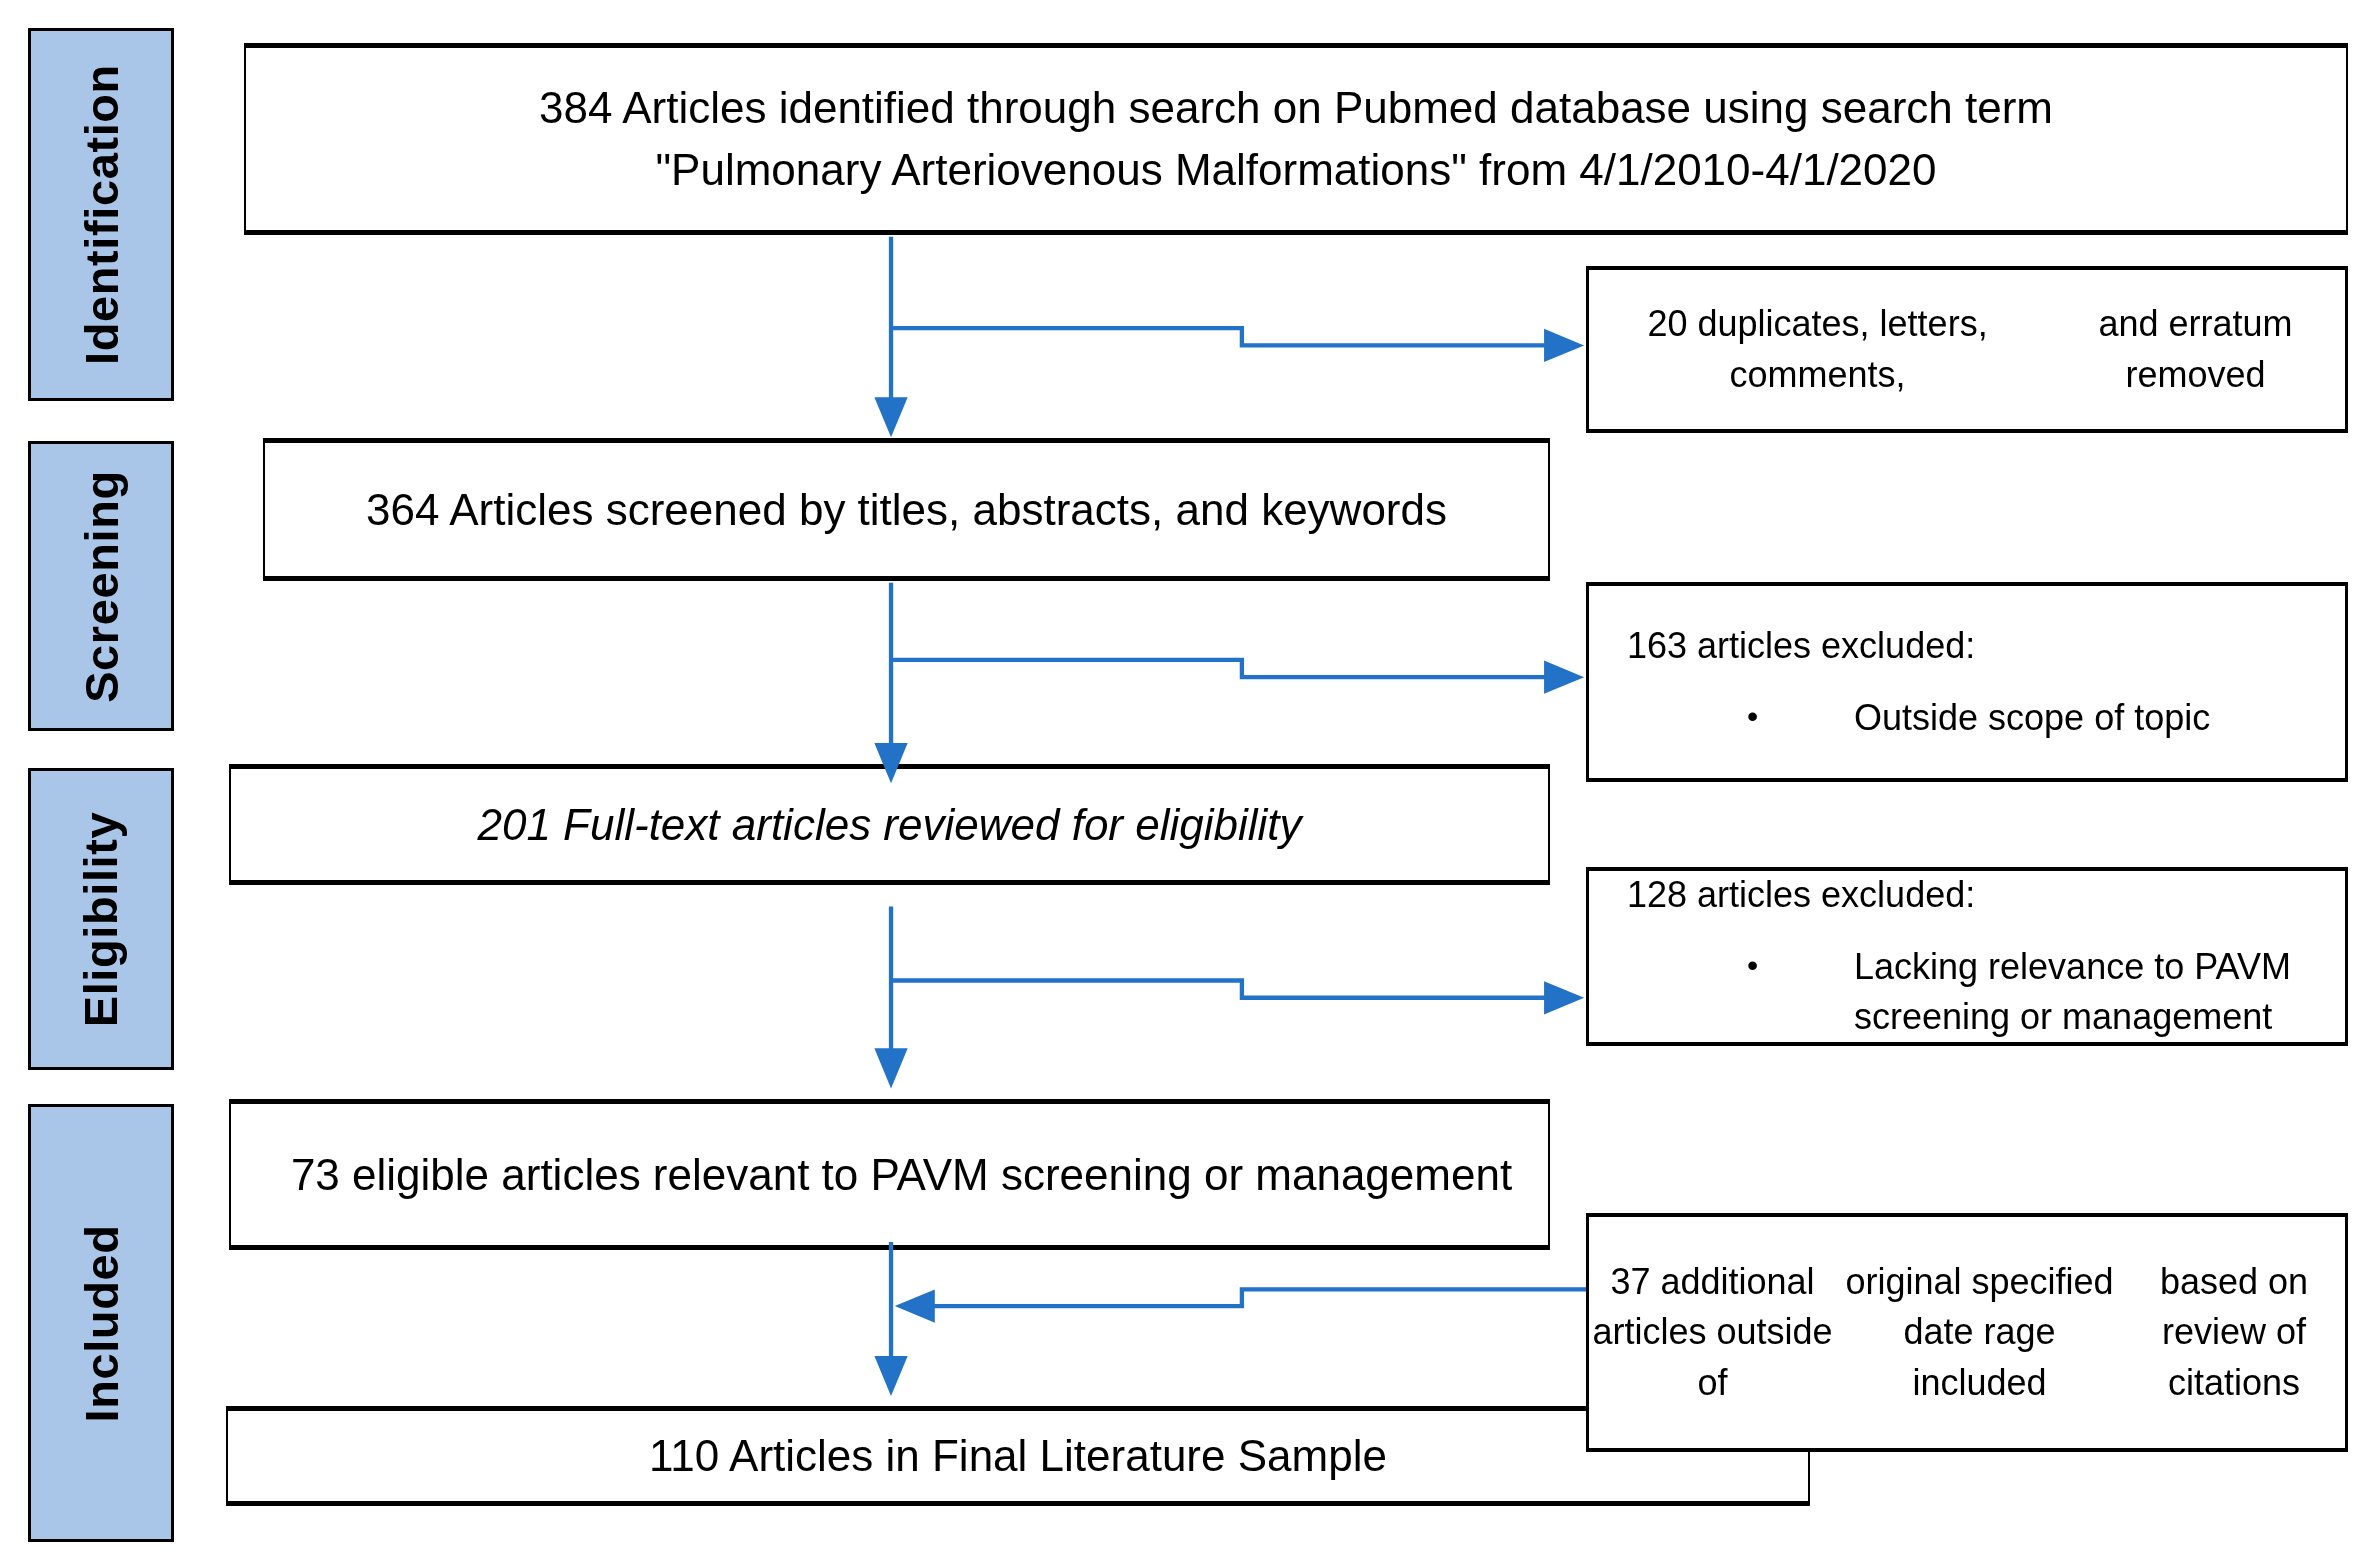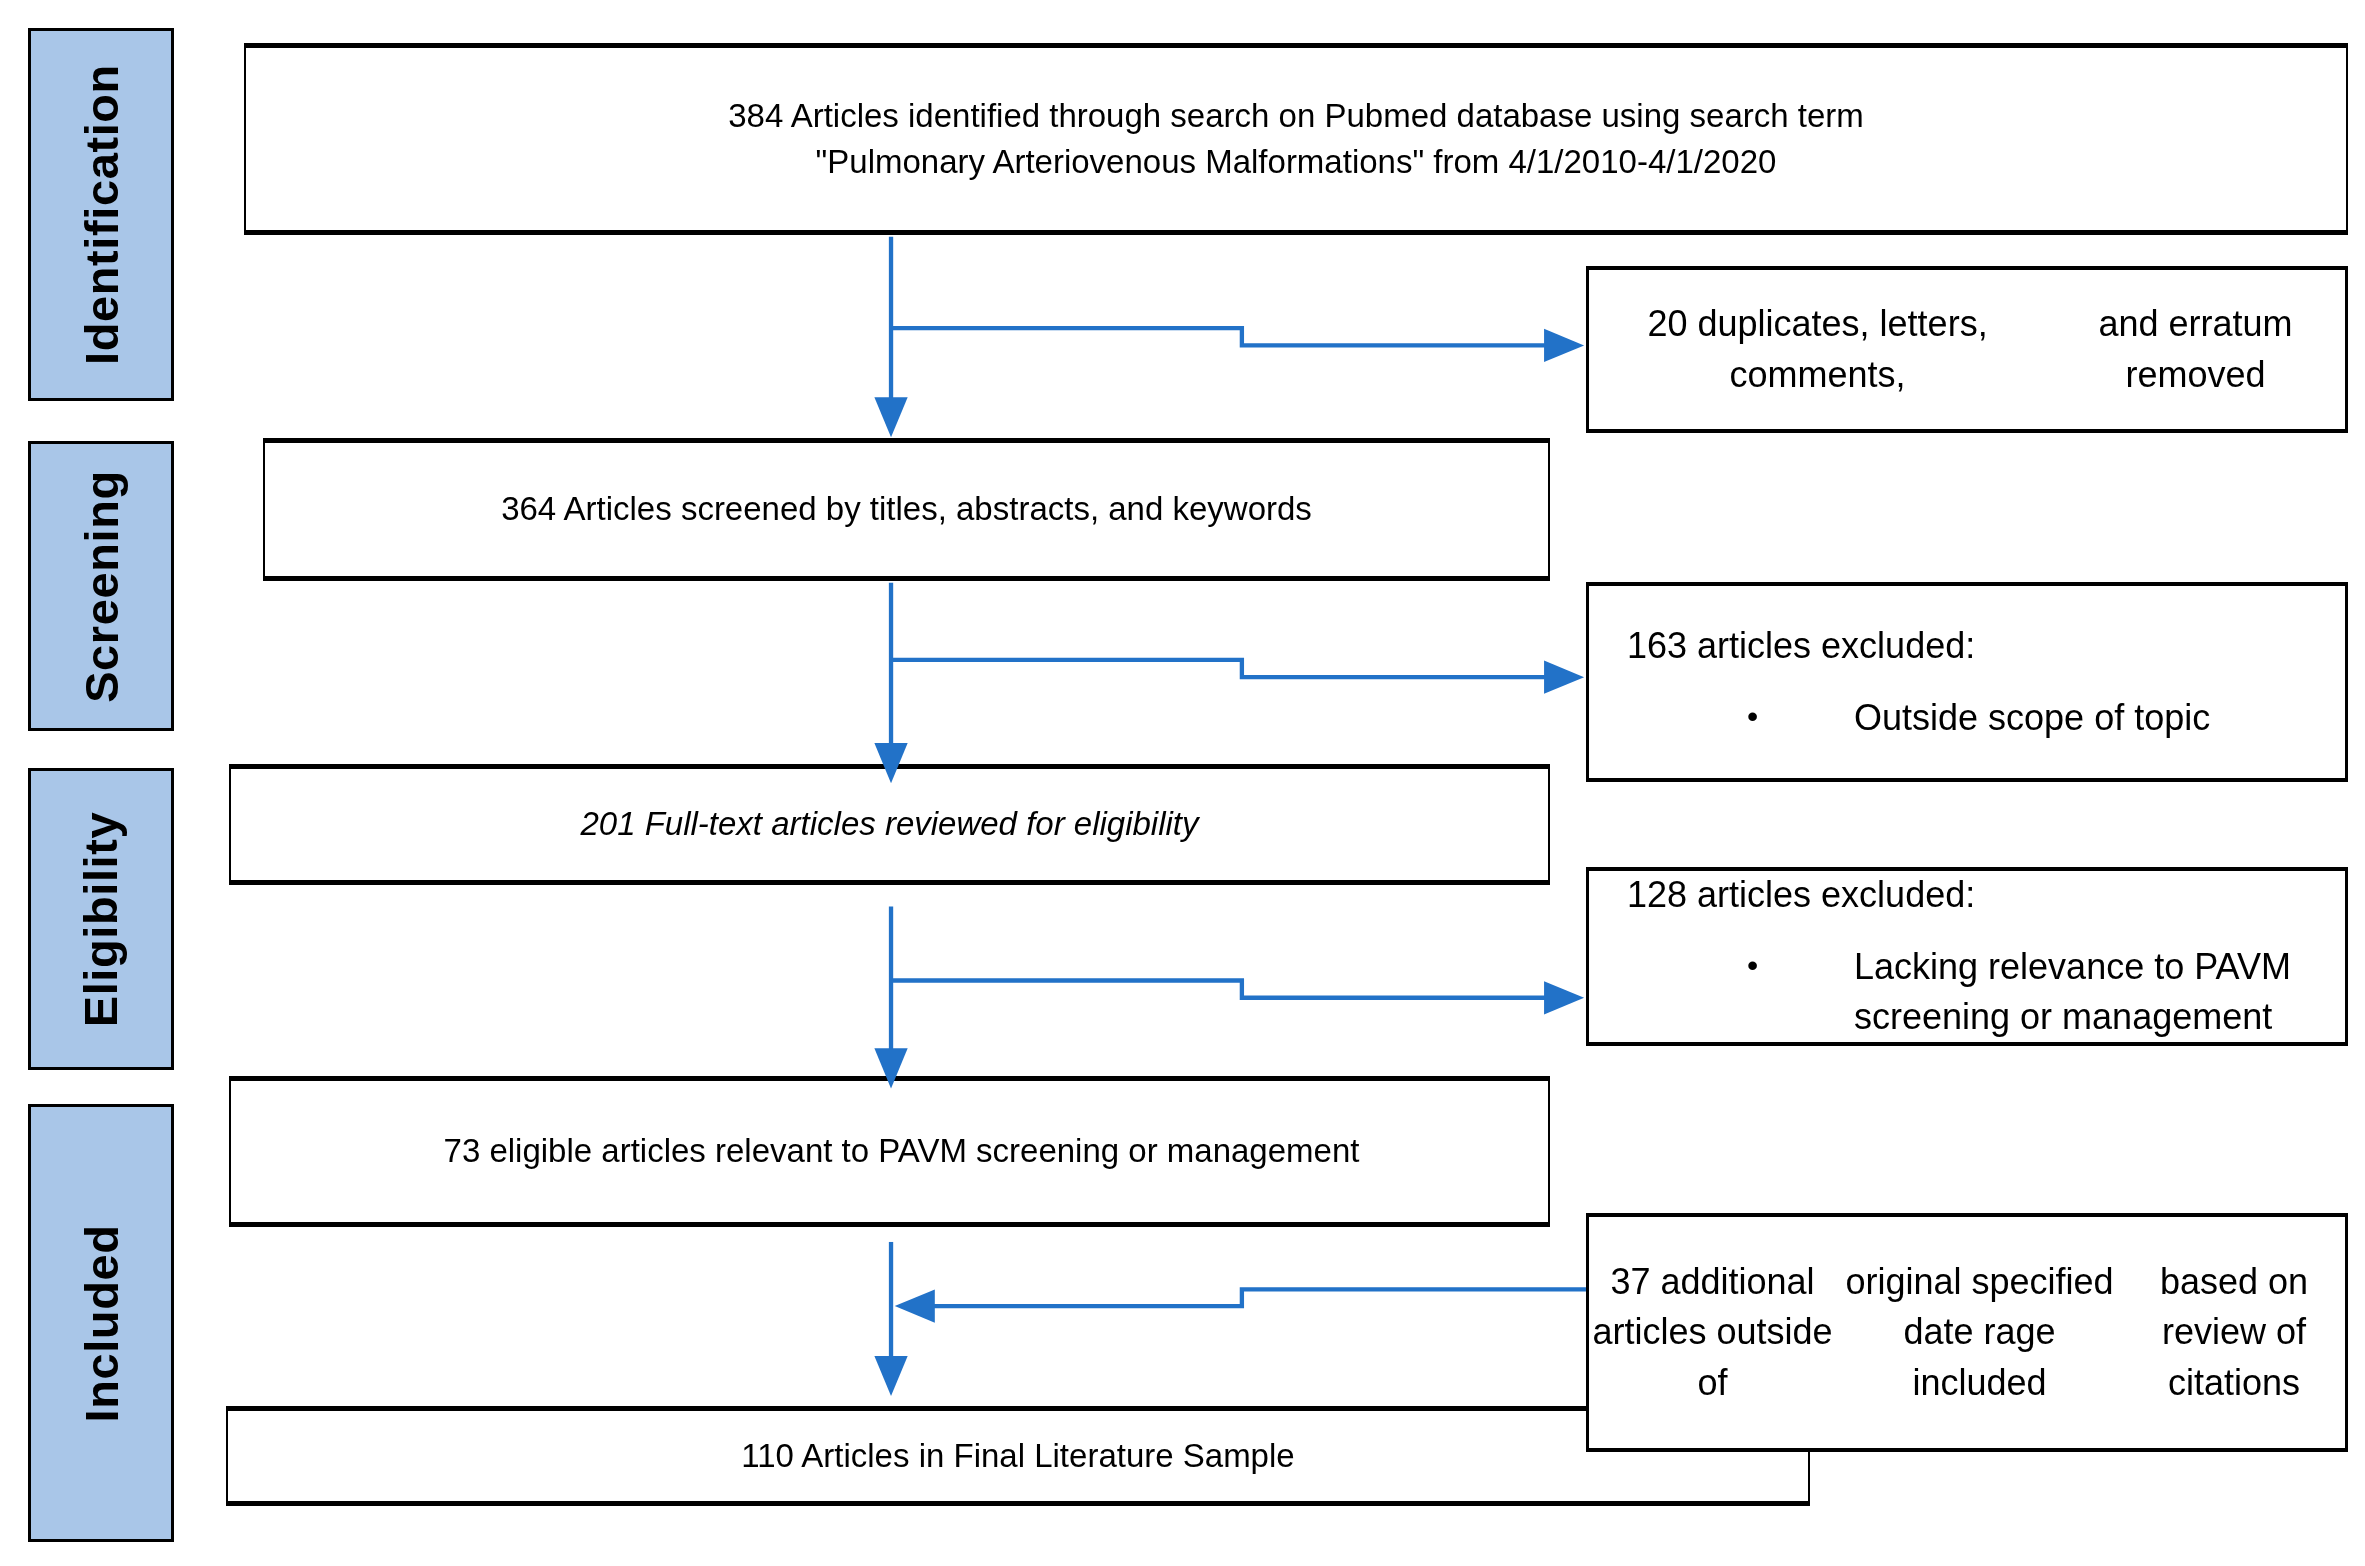--- a/index.html
+++ b/index.html
@@ -51,27 +51,27 @@
     position: absolute;
     background: var(--background);
     border: 2.5px solid var(--box-border);
     border-top-width: 5.5px;
     border-bottom-width: 5.5px;
     display: flex;
     flex-direction: column;
     align-items: center;
     justify-content: center;
     text-align: center;
-    font-size: 33px;
+    font-size: 44px;
     line-height: 1.4;
   }
   .box-identified { left: 244px; top: 43px;   width: 2104px; height: 192px; }
   .box-screened   { left: 263px; top: 438px;  width: 1287px; height: 143px; }
   .box-fulltext   { left: 229px; top: 764px; width: 1321px; height: 121px; font-style: italic; }
-  .box-eligible   { left: 229px; top: 1076px; width: 1321px; height: 151px; padding-left: 24px; }
+  .box-eligible   { left: 229px; top: 1099px; width: 1321px; height: 151px; padding-left: 24px; }
   .box-final      { left: 226px; top: 1406px; width: 1584px; height: 100px; }
 
   
   .side-box {
     position: absolute;
     left: 1586px;
     width: 762px;
     background: var(--background);
     border: 3.1px solid var(--box-border);
     border-top-width: 4.3px;

